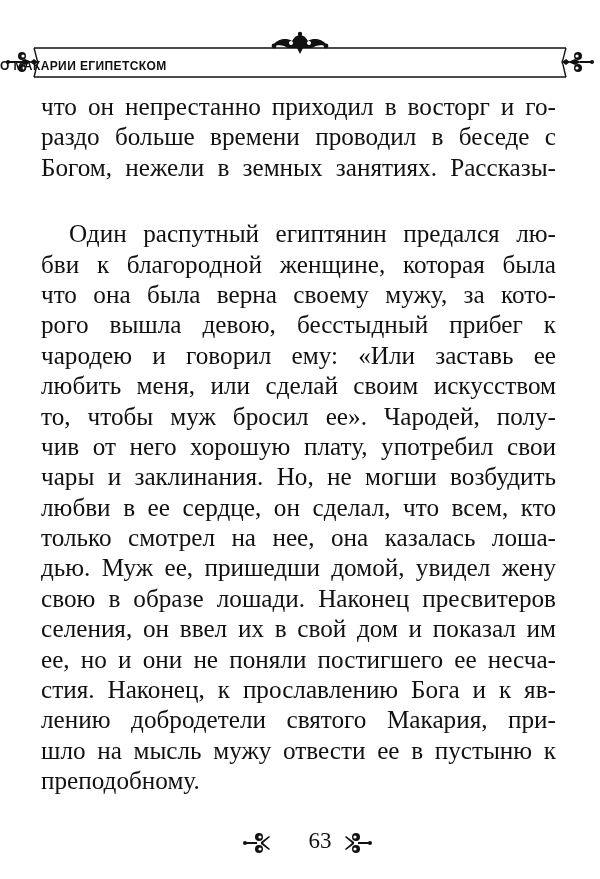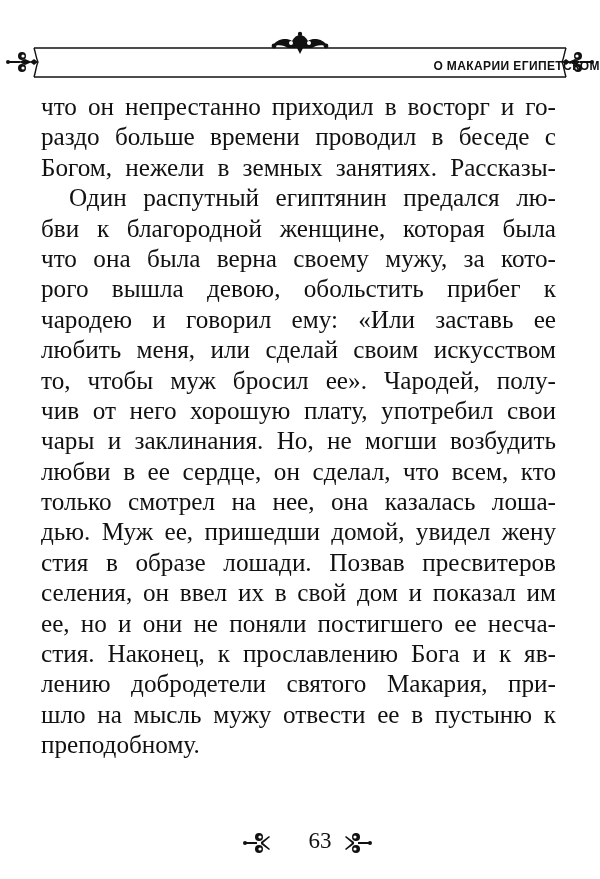--- a/index.html
+++ b/index.html
@@ -1,31 +1,31 @@
 <!DOCTYPE html>
 <html><head>
 <meta charset="utf-8">
 <style>
   html, body { margin: 0; padding: 0; background: #ffffff; }
   body { width: 600px; height: 879px; position: relative; overflow: hidden; color: #111; }
   .header { position: absolute; left: 0; top: 28px; width: 600px; height: 60px; }
   .header svg { position: absolute; left: 0; top: 0; }
   .running-title {
-    position: absolute; left: 0; width: 600px; top: 31px; text-align: right;
+    position: absolute; left: 0; width: 600px; top: 31px; text-align: left;
     font-family: "Liberation Sans", sans-serif; font-weight: bold; font-size: 12px;
     letter-spacing: 0.4px; color: #111;
   }
   .body-text {
     position: absolute; left: 41px; top: 92px; width: 515px;
     font-family: Liberation Serif, serif; font-size: 25.2px; line-height: 30.4px;
     color: #111;
   }
   .line { display: block; white-space: nowrap; text-align: justify; text-align-last: justify; height: 30.4px; }
   .line.last { text-align-last: left; }
-  .line.indent { padding-left: 28px; }
+  .line.indent { padding-left: 28px; margin-top: 36px; }
   .footer { position: absolute; left: 0; top: 822px; width: 600px; height: 40px; }
   .page-number {
     position: absolute; left: 0; width: 600px; top: 6px; text-align: center;
     font-family: "Liberation Serif", serif; font-size: 23px; color: #111; margin-left: 20px;
   }
   .footer svg { position: absolute; top: 0; }
 </style>
 </head>
 <body>
 
@@ -75,30 +75,30 @@
 
 <div class="body-text">
 
   <span class="line">что он непрестанно приходил в восторг и го-</span>
   <span class="line">раздо больше времени проводил в беседе с</span>
   <span class="line">Богом, нежели в земных занятиях. Рассказы-</span>
 
   <span class="line indent">Один распутный египтянин предался лю-</span>
   <span class="line">бви к благородной женщине, которая была</span>
   <span class="line">что она была верна своему мужу, за кото-</span>
-  <span class="line">рого вышла девою, обольстить прибег к</span>
+  <span class="line">рого вышла девою, бесстыдный прибег к</span>
   <span class="line">чародею и говорил ему: «Или заставь ее</span>
   <span class="line">любить меня, или сделай своим искусством</span>
   <span class="line">то, чтобы муж бросил ее». Чародей, полу-</span>
   <span class="line">чив от него хорошую плату, употребил свои</span>
   <span class="line">чары и заклинания. Но, не могши возбудить</span>
   <span class="line">любви в ее сердце, он сделал, что всем, кто</span>
   <span class="line">только смотрел на нее, она казалась лоша-</span>
   <span class="line">дью. Муж ее, пришедши домой, увидел жену</span>
-  <span class="line">стия в образе лошади. Позвав пресвитеров</span>
+  <span class="line">свою в образе лошади. Наконец пресвитеров</span>
   <span class="line">селения, он ввел их в свой дом и показал им</span>
   <span class="line">ее, но и они не поняли постигшего ее несча-</span>
   <span class="line">стия. Наконец, к прославлению Бога и к яв-</span>
   <span class="line">лению добродетели святого Макария, при-</span>
   <span class="line">шло на мысль мужу отвести ее в пустыню к</span>
   <span class="line last">преподобному.</span>
 </div>
 
 <div class="footer">
   <svg width="40" height="30" style="left:237px; top:6px;">

